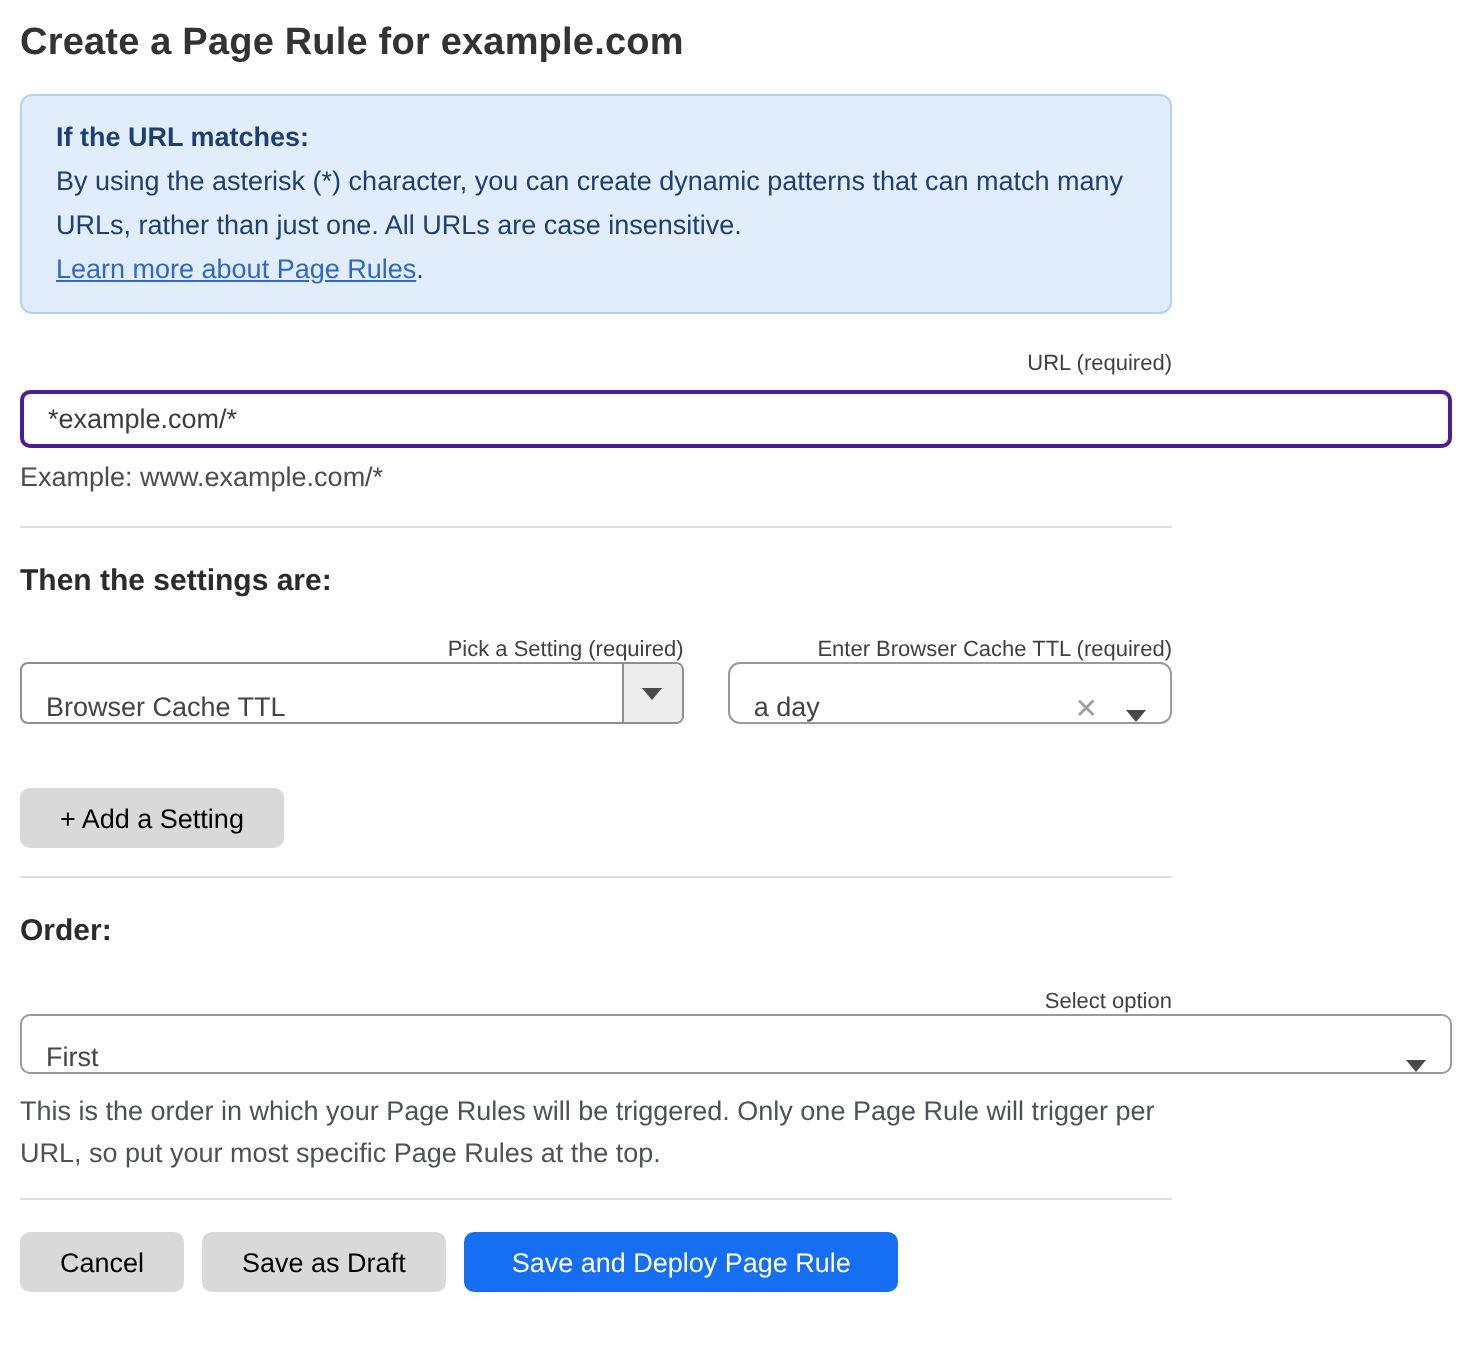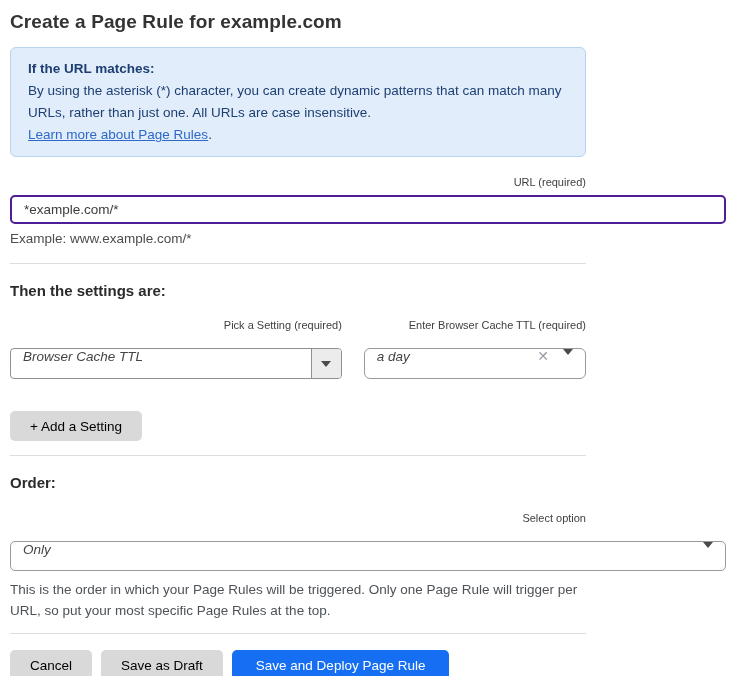--- a/index.html
+++ b/index.html
@@ -78,30 +78,29 @@
     color: #2b2b2b;
   }
 
   
   .settings-row { margin-top: 20px; display: flex; gap: 22px; }
   .settings-col-1 { width: 336px; }
   .settings-col-2 { width: 225px; }
   .settings-row .field-label { margin-top: 0; }
 
   .select-box {
-    margin-top: 17px;
+    margin-top: 0;
     height: 31px;
     border: 1px solid #8f8f8f;
     background: #ffffff;
     display: flex;
-    align-items: flex-start;
+    align-items: flex-end;
     cursor: pointer;
     font-size: 13.5px;
     color: #444444;
-    font-style: italic;
   }
   .select-value { padding-left: 12px; flex: 1; white-space: nowrap; overflow: hidden; }
 
   .select-classic { border-radius: 4px; }
   .select-classic .arrow-cell {
     width: 30px;
     align-self: stretch;
     background: #ececec;
     border-left: 1px solid #8f8f8f;
     border-radius: 0 3px 3px 0;
@@ -195,21 +194,21 @@
   </div>
 
   <button class="btn btn-gray btn-add">+ Add a Setting</button>
 
   <hr class="divider" style="margin-top:14px;">
 
   <div class="section-heading">Order:</div>
 
   <div class="field-label order-select-label">Select option</div>
   <div class="select-box select-full">
-    <span class="select-value">Only</span>
+    <span class="select-value">First</span>
     <span class="caret caret-pad"></span>
   </div>
 
   <div class="order-description">This is the order in which your Page Rules will be triggered. Only one Page Rule will trigger per URL, so put your most specific Page Rules at the top.</div>
 
   <hr class="divider" style="margin-top:12px;">
 
   <div class="actions-row">
     <button class="btn btn-gray">Cancel</button>
     <button class="btn btn-gray">Save as Draft</button>

